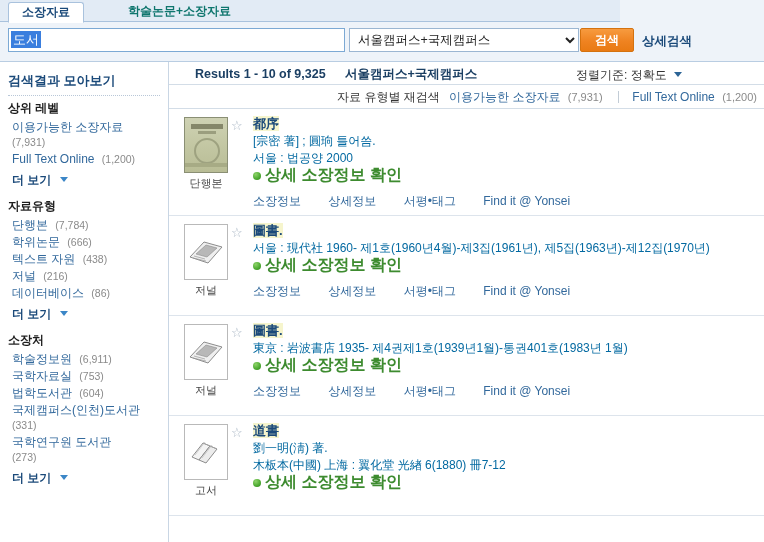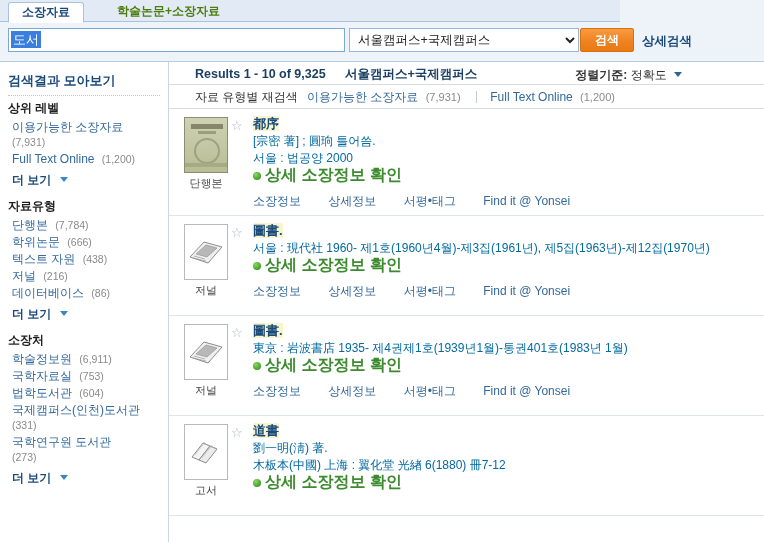--- a/index.html
+++ b/index.html
@@ -42,21 +42,21 @@
   }
   .tab.active {
     background: #ffffff;
     border: 1px solid #a9c2dd;
     border-bottom: 1px solid #ffffff;
     border-radius: 3px 3px 0 0;
     top: 2px;
     height: 21px;
   }
   #tab-1 { left: 8px; }
-  #tab-2 { left: 104px; color: #4d7c0f; }
+  #tab-2 { left: 115px; color: #0f766e; }
 
   #search-row {
     position: absolute;
     left: 0; top: 22px;
     width: 764px; height: 40px;
   }
   #search-input {
     position: absolute;
     left: 8px; top: 6px;
     width: 337px; height: 24px;
@@ -213,36 +213,37 @@
     margin-left: 16px;
   }
   #sort-box {
     position: absolute;
     right: 82px; top: 5px;
     font-size: 12px;
     color: #333;
     cursor: pointer;
     white-space: nowrap;
   }
-  #sort-box b { font-weight: bold; }
+  #sort-box b { font-weight: normal; }
   .caret-dark {
     display: inline-block;
     width: 0; height: 0;
     border-left: 4px solid transparent;
     border-right: 4px solid transparent;
     border-top: 5px solid #2c6496;
     margin-left: 4px;
     vertical-align: 2px;
   }
 
   #refine-bar {
     height: 24px;
-    padding: 4px 0 0 26px;
+    padding: 4px 7px 0 26px;
     border-bottom: 1px solid #d3dde7;
     white-space: nowrap;
+    text-align: right;
   }
   #refine-label {
     font-size: 12px;
     color: #333;
     margin-right: 6px;
   }
   .refine-link {
     font-size: 12px;
     color: #33699c;
     cursor: pointer;

